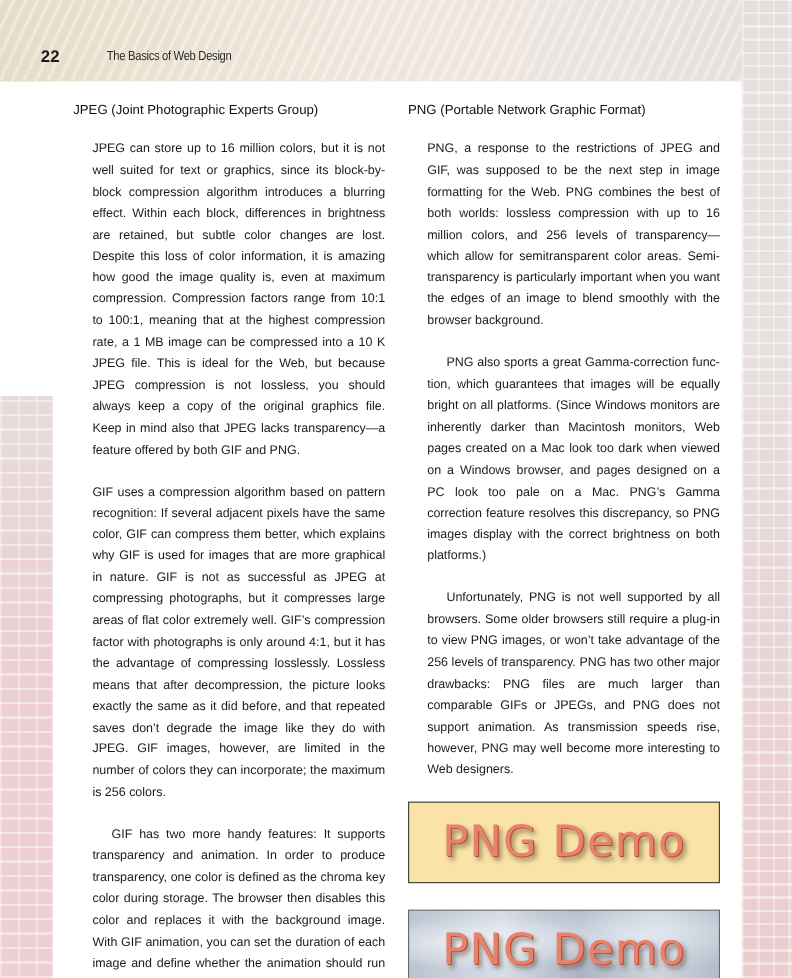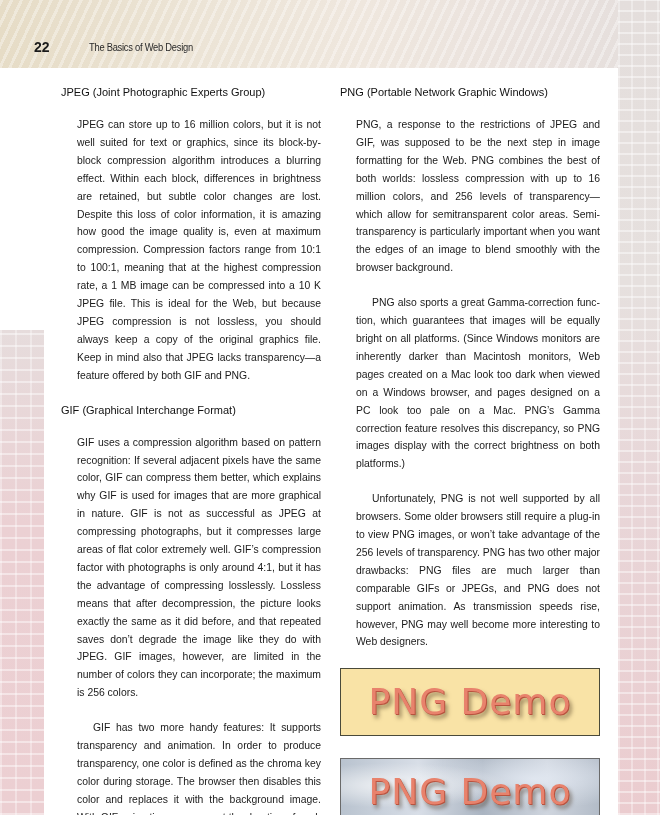--- a/index.html
+++ b/index.html
@@ -94,29 +94,28 @@
 </div>
 
 <div class="panel"></div>
 
 <div class="col col-left">
   <section>
     <h2>JPEG (Joint Photographic Experts Group)</h2>
     <p>JPEG can store up to 16 million colors, but it is not well suited for text or graphics, since its block-by-block compression algorithm introduces a blurring effect. Within each block, differences in brightness are retained, but subtle color changes are lost. Despite this loss of color information, it is amazing how good the image quality is, even at maximum compression. Compression factors range from 10:1 to 100:1, mean­ing that at the highest compression rate, a 1 MB image can be compressed into a 10 K JPEG file. This is ideal for the Web, but because JPEG compression is not loss­less, you should always keep a copy of the original graphics file. Keep in mind also that JPEG lacks trans­parency—a feature offered by both GIF and PNG.</p>
   </section>
   <section>
-    <h2>GIF (Graphical Interchange Format)</h2>
     <p>GIF uses a compression algorithm based on pattern recognition: If several adjacent pixels have the same color, GIF can compress them better, which explains why GIF is used for images that are more graphical in nature. GIF is not as successful as JPEG at compressing photographs, but it compresses large areas of flat color extremely well. GIF’s compression factor with photographs is only around 4:1, but it has the advan­tage of compressing losslessly. Lossless means that after decompression, the picture looks exactly the same as it did before, and that repeated saves don’t degrade the image like they do with JPEG. GIF images, however, are limited in the number of colors they can incorporate; the maximum is 256 colors.</p>
     <p class="indent">GIF has two more handy features: It supports trans­parency and animation. In order to produce trans­parency, one color is defined as the chroma key color during storage. The browser then disables this color and replaces it with the background image. With GIF animation, you can set the duration of each image and define whether the animation should run once or in a continuous loop. (You’ll learn more about this tech­nique in the GIF Animation chapter.) GIF’s transparen­cy and animation features have greatly contributed to its popularity.</p>
   </section>
 </div>
 
 <div class="col col-right">
   <section>
-    <h2>PNG (Portable Network Graphic Windows)</h2>
+    <h2>PNG (Portable Network Graphic Format)</h2>
     <p>PNG, a response to the restrictions of JPEG and GIF, was supposed to be the next step in image formatting for the Web. PNG combines the best of both worlds: lossless compression with up to 16 million colors, and 256 levels of transparency—which allow for semi­transparent color areas. Semi-transparency is particu­larly important when you want the edges of an image to blend smoothly with the browser background.</p>
     <p class="indent">PNG also sports a great Gamma-correction func­tion, which guarantees that images will be equally bright on all platforms. (Since Windows monitors are inherently darker than Macintosh monitors, Web pages created on a Mac look too dark when viewed on a Windows browser, and pages designed on a PC look too pale on a Mac. PNG’s Gamma correction feature resolves this discrepancy, so PNG images display with the correct brightness on both platforms.)</p>
     <p class="indent">Unfortunately, PNG is not well supported by all browsers. Some older browsers still require a plug-in to view PNG images, or won’t take advantage of the 256 levels of transparency. PNG has two other major drawbacks: PNG files are much larger than compara­ble GIFs or JPEGs, and PNG does not support anima­tion. As transmission speeds rise, however, PNG may well become more interesting to Web designers.</p>
   </section>
   <figure style="margin:0">
     <div class="demo demo-yellow">
       <span class="demo-text">PNG Demo</span>
     </div>
     <div class="demo demo-photo">
       <span class="demo-text">PNG Demo</span>

